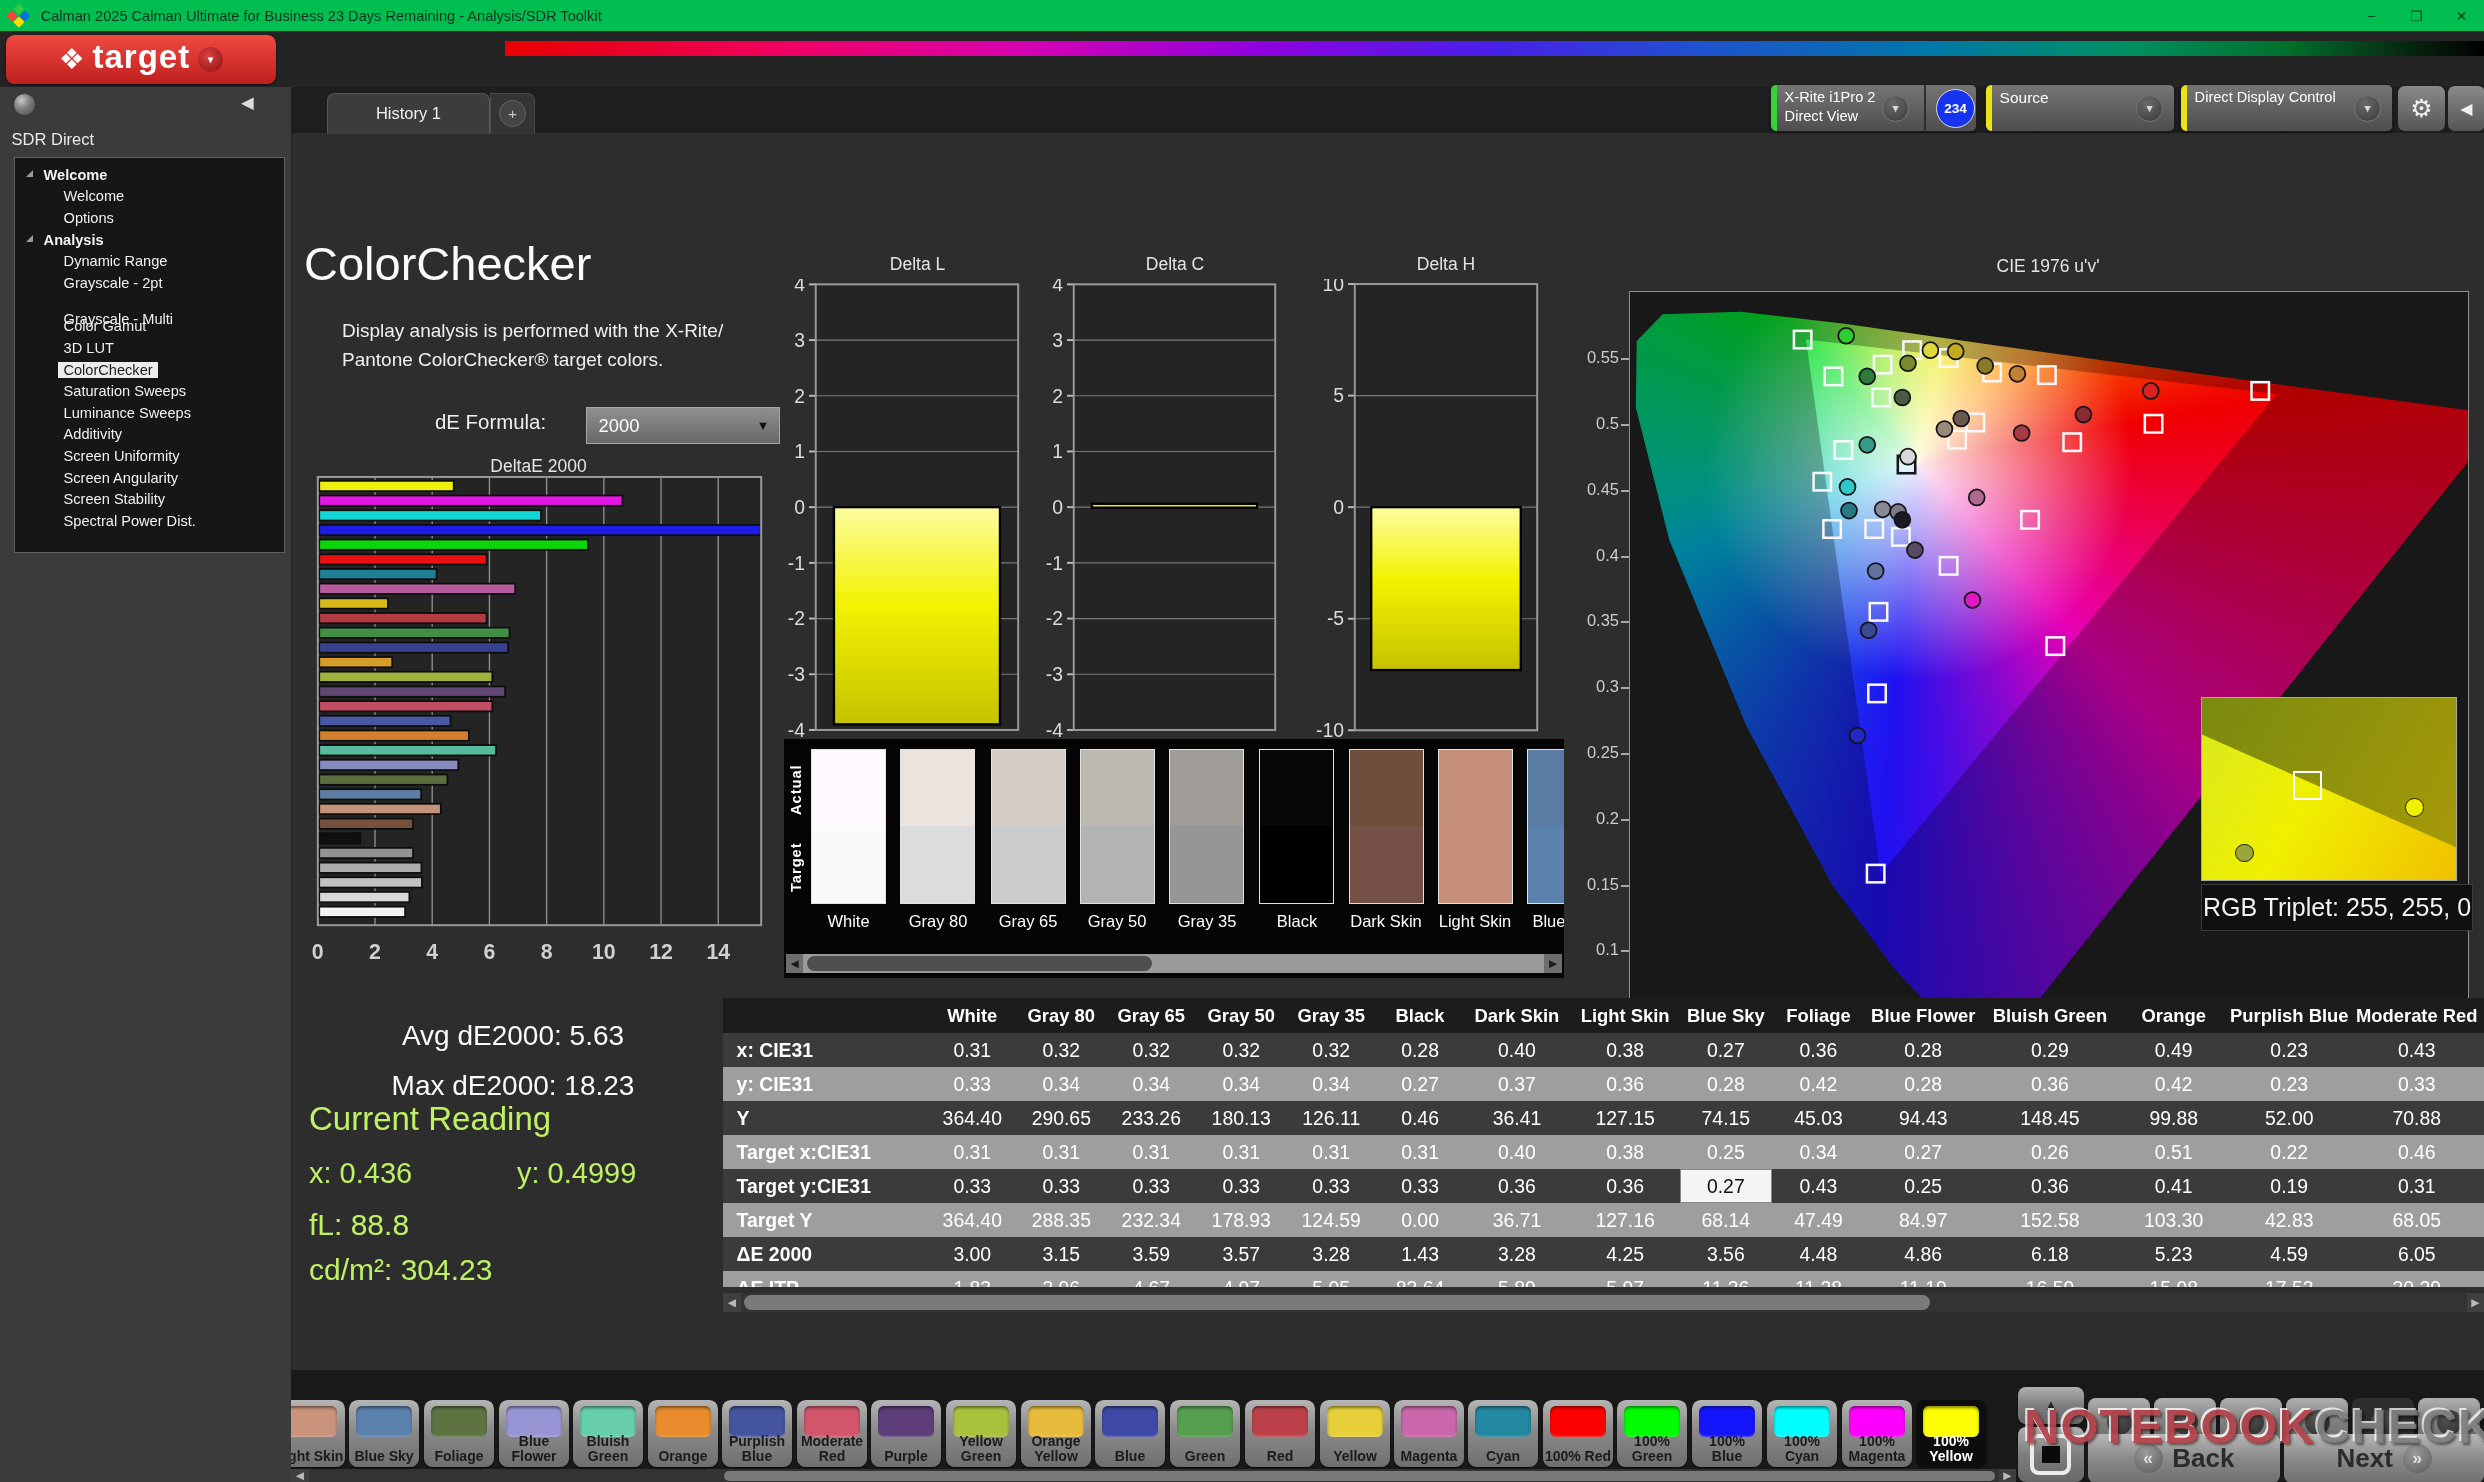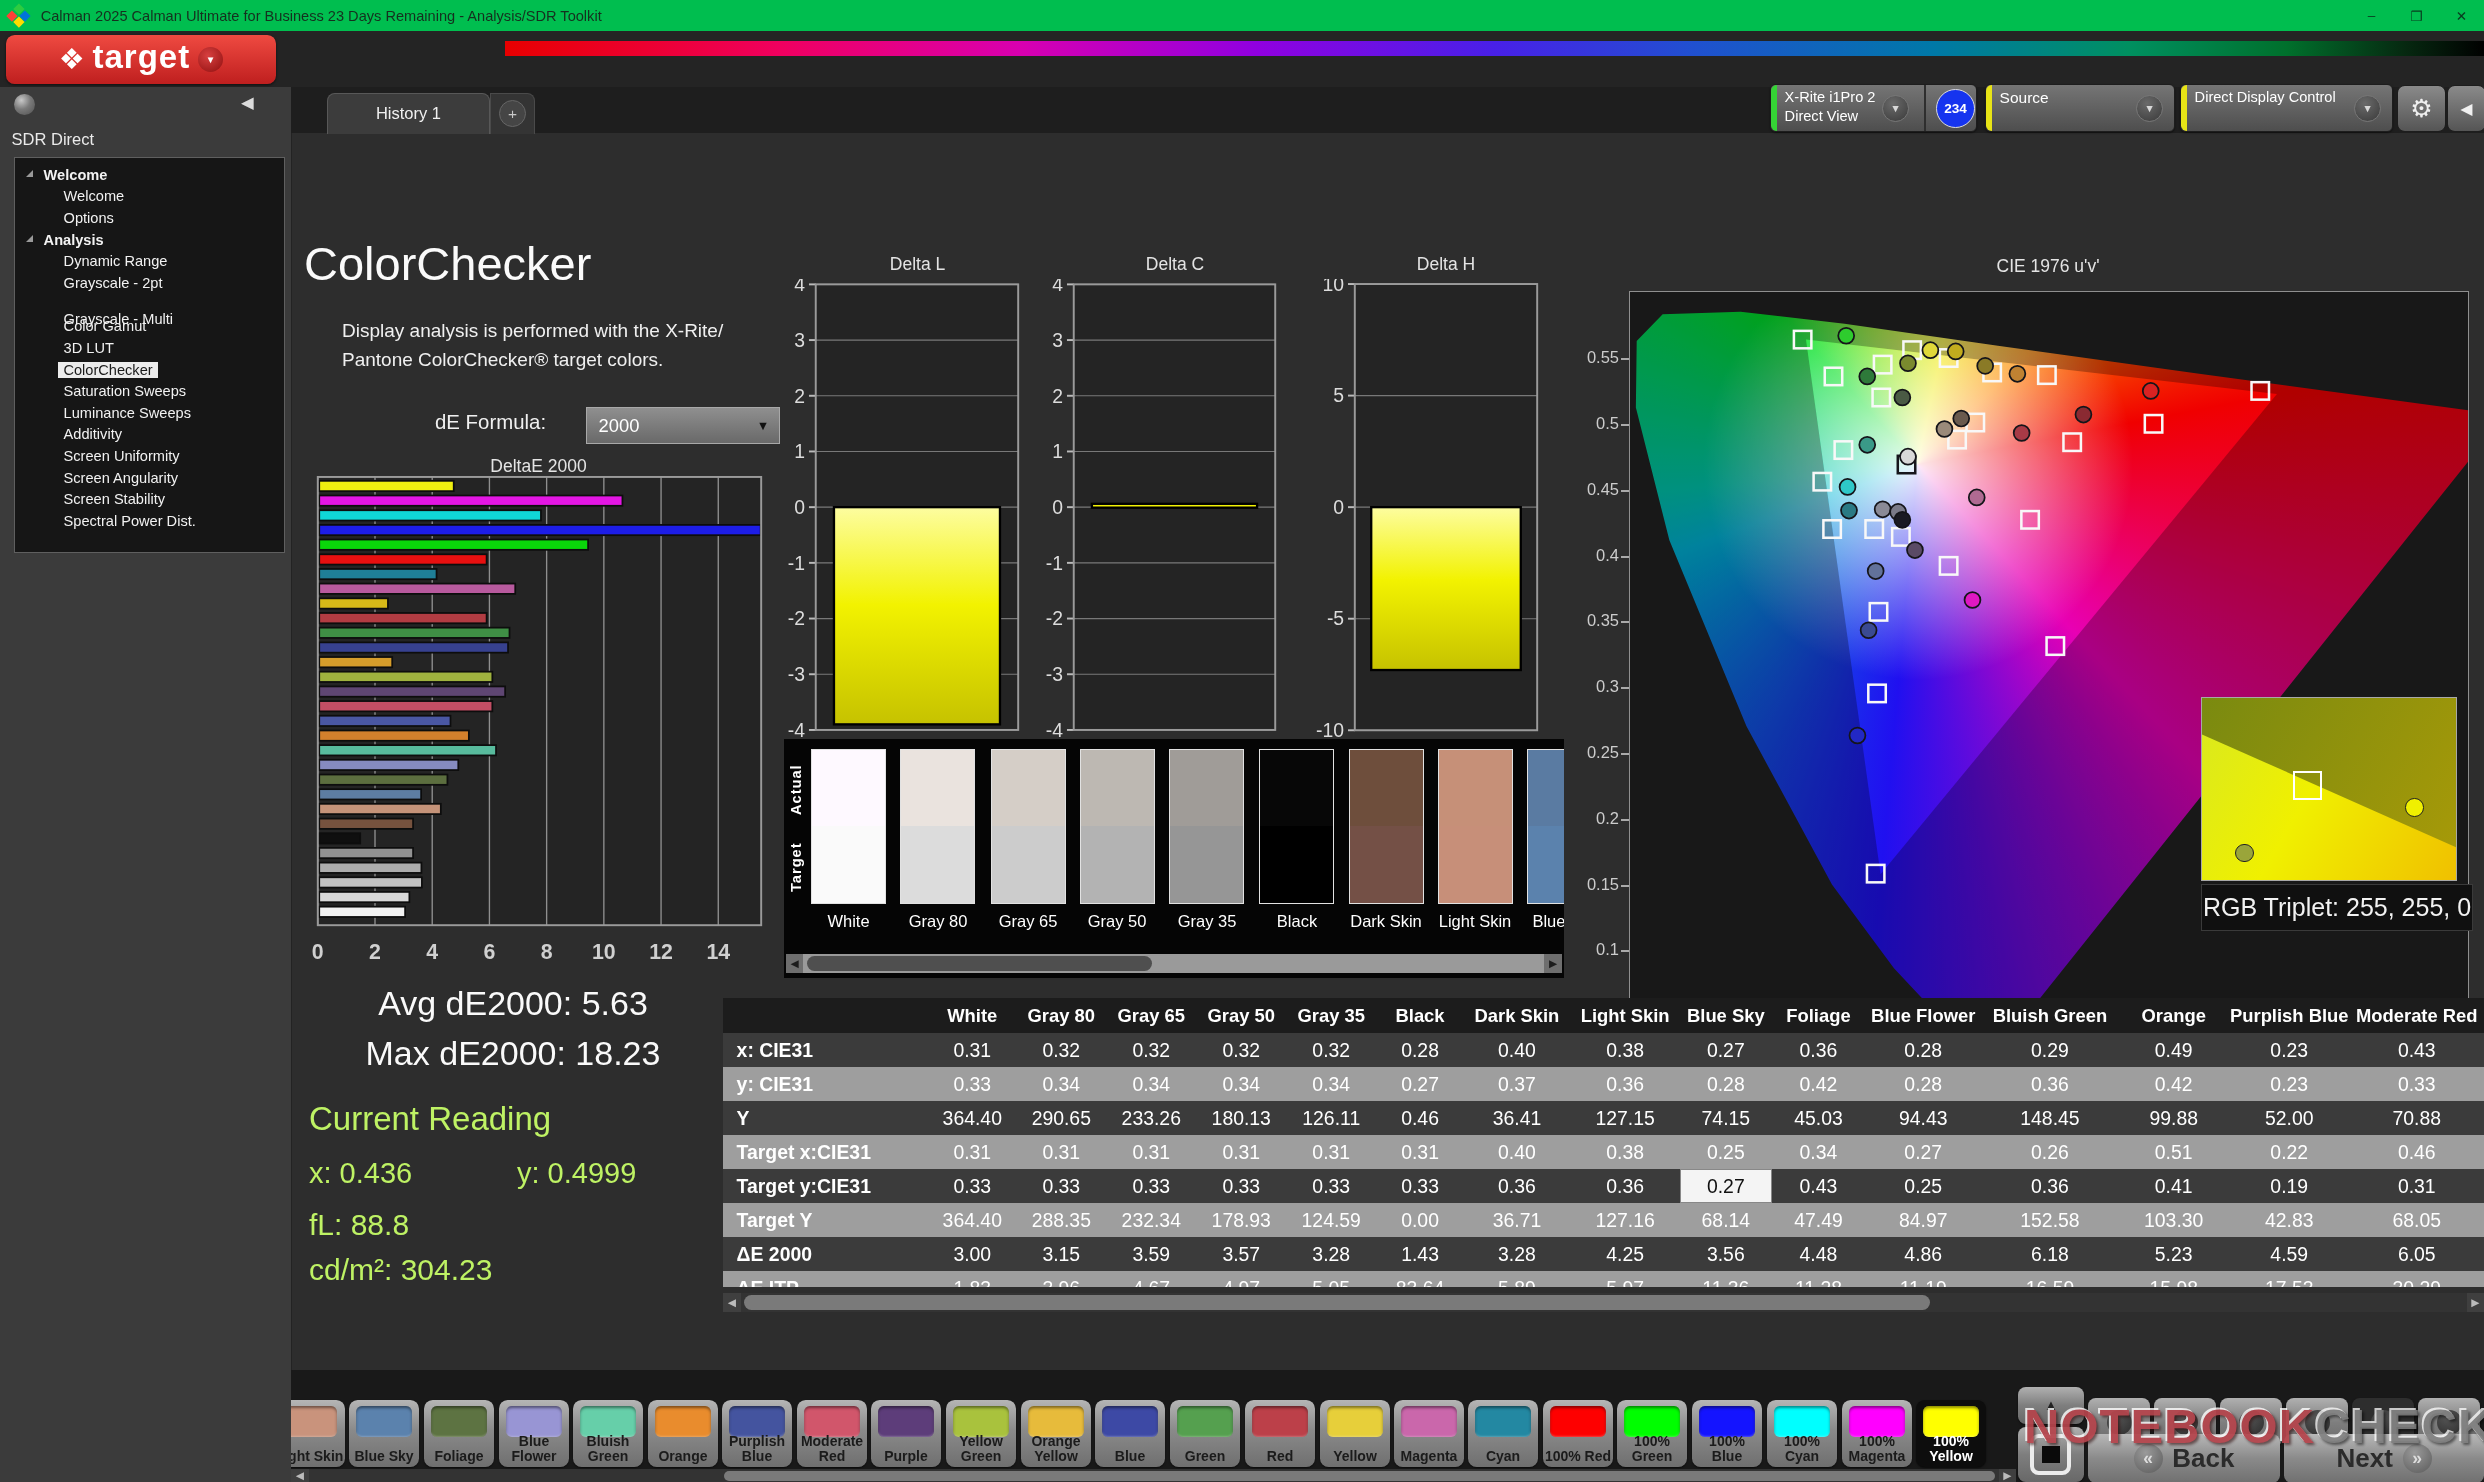--- a/index.html
+++ b/index.html
@@ -78,21 +78,21 @@
   .desc{position:absolute;left:342px;top:316px;color:#f0f0f0;font-size:19px;line-height:29px;}
   .formula-label{position:absolute;left:435px;top:411px;color:#f0f0f0;font-size:20.4px;}
   .formula-select{position:absolute;left:586px;top:407px;width:194px;height:37px;
       background:linear-gradient(#8f8f8f,#696969);border:1px solid #a8a8a8;
       color:#fff;font-size:18.4px;display:flex;align-items:center;padding-left:11.6px;box-sizing:border-box;}
   .formula-select .caret{margin-left:auto;margin-right:9.7px;color:#111;font-size:12.6px;}
 
   .chart-title{position:absolute;color:#e4e4e4;font-size:17.5px;text-align:center;}
   svg text{font-family:"Liberation Sans",sans-serif;}
 
-  .bigstat{position:absolute;left:309px;width:408px;text-align:center;color:#fafafa;font-size:34px;}
+  .bigstat{position:absolute;left:309px;width:408px;text-align:center;color:#fafafa;font-size:28px;margin-top:36px;}
   .reading{position:absolute;color:#bef264;}
 
   
   .cie-panel{position:absolute;left:1629px;top:291px;width:838px;height:791px;background:#181818;
       border:1.9px solid #8f8f8f;overflow:hidden;}
   .cie-grad{position:absolute;left:0;top:0;width:838px;height:791px;
       background:
        radial-gradient(circle at 34.3% 21.8%, rgba(255,255,255,.92) 0%, rgba(255,255,255,0) 26%),
        conic-gradient(from 0deg at 34.3% 21.8%, #c8e800 0deg, #f0e800 12deg, #ff8800 45deg, #f00000 79deg, #e800b4 137deg, #2010f0 185deg, #00b4d8 250deg, #00c8b0 264deg, #00e020 318deg, #78e400 341deg, #c8e800 360deg);}
   .cie-horseshoe{clip-path:polygon(42.9% 97.3%,39.4% 94.2%,36.2% 90.8%,31.5% 85.5%,24.1% 74.9%,13.9% 54.9%,4.7% 31.4%,0.7% 14.6%,0.8% 6.2%,3.9% 2.8%,13.2% 2.5%,25.6% 4.0%,43.9% 6.8%,67.7% 10.3%,87.1% 13.1%,104.4% 15.6%);

